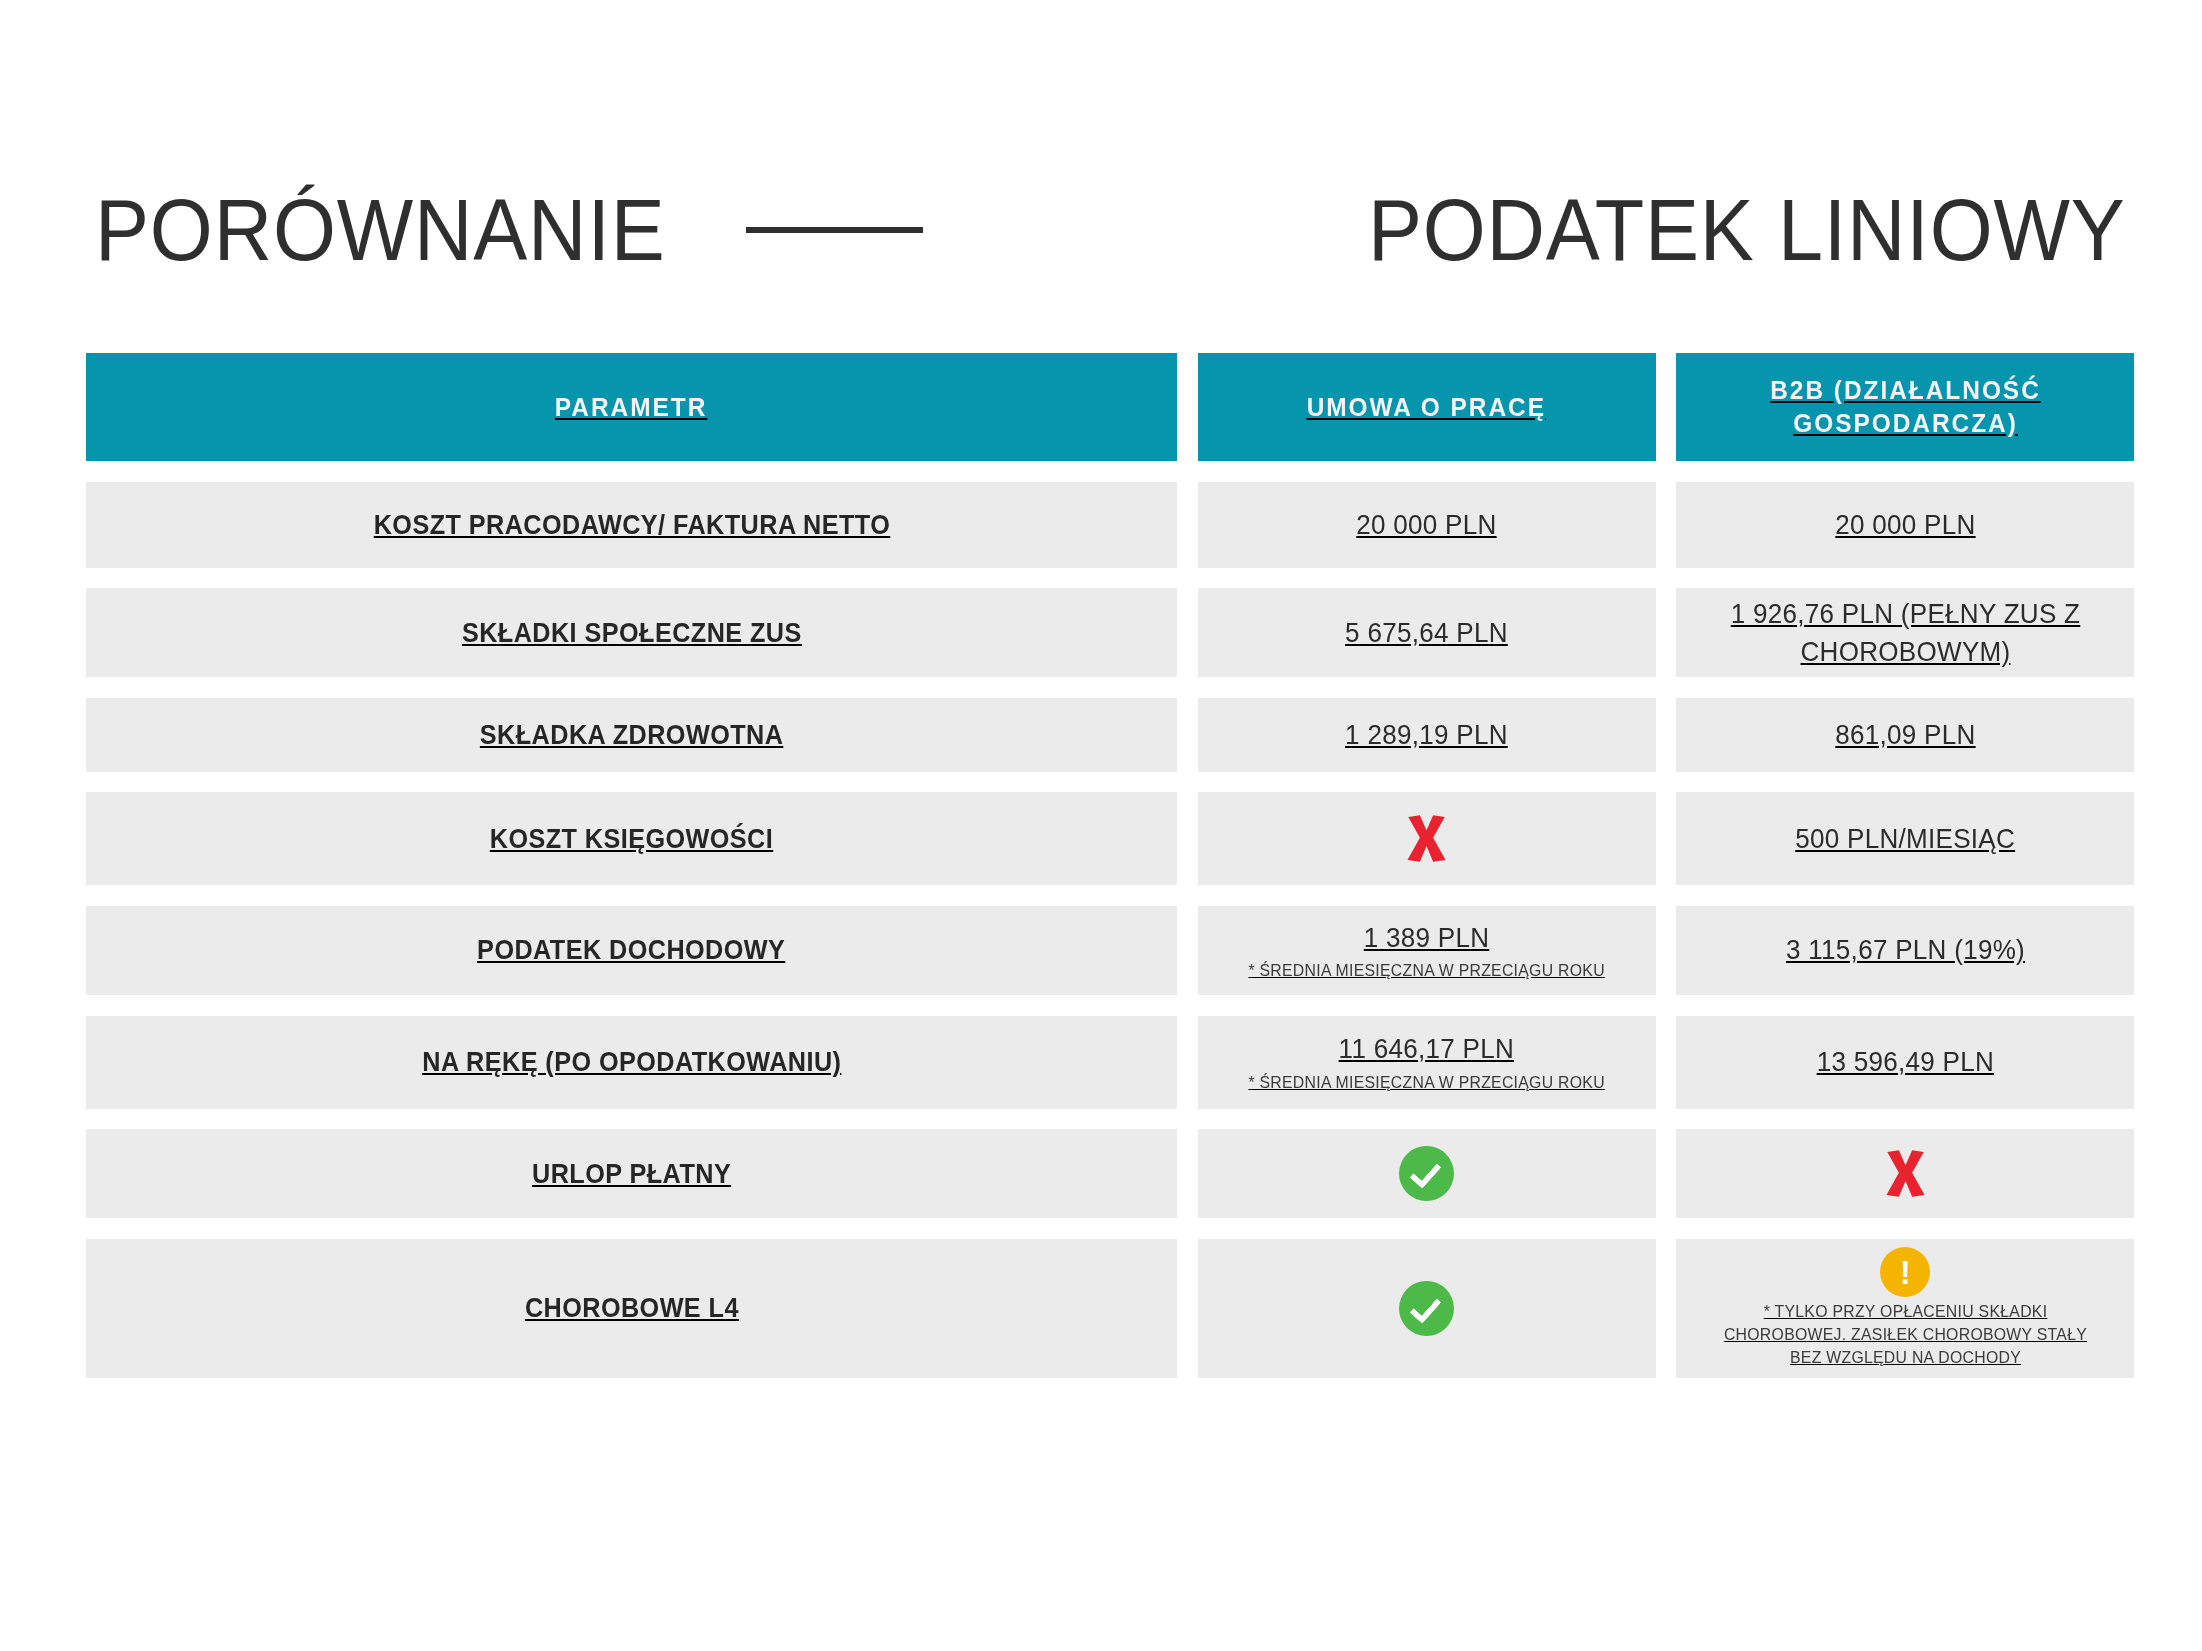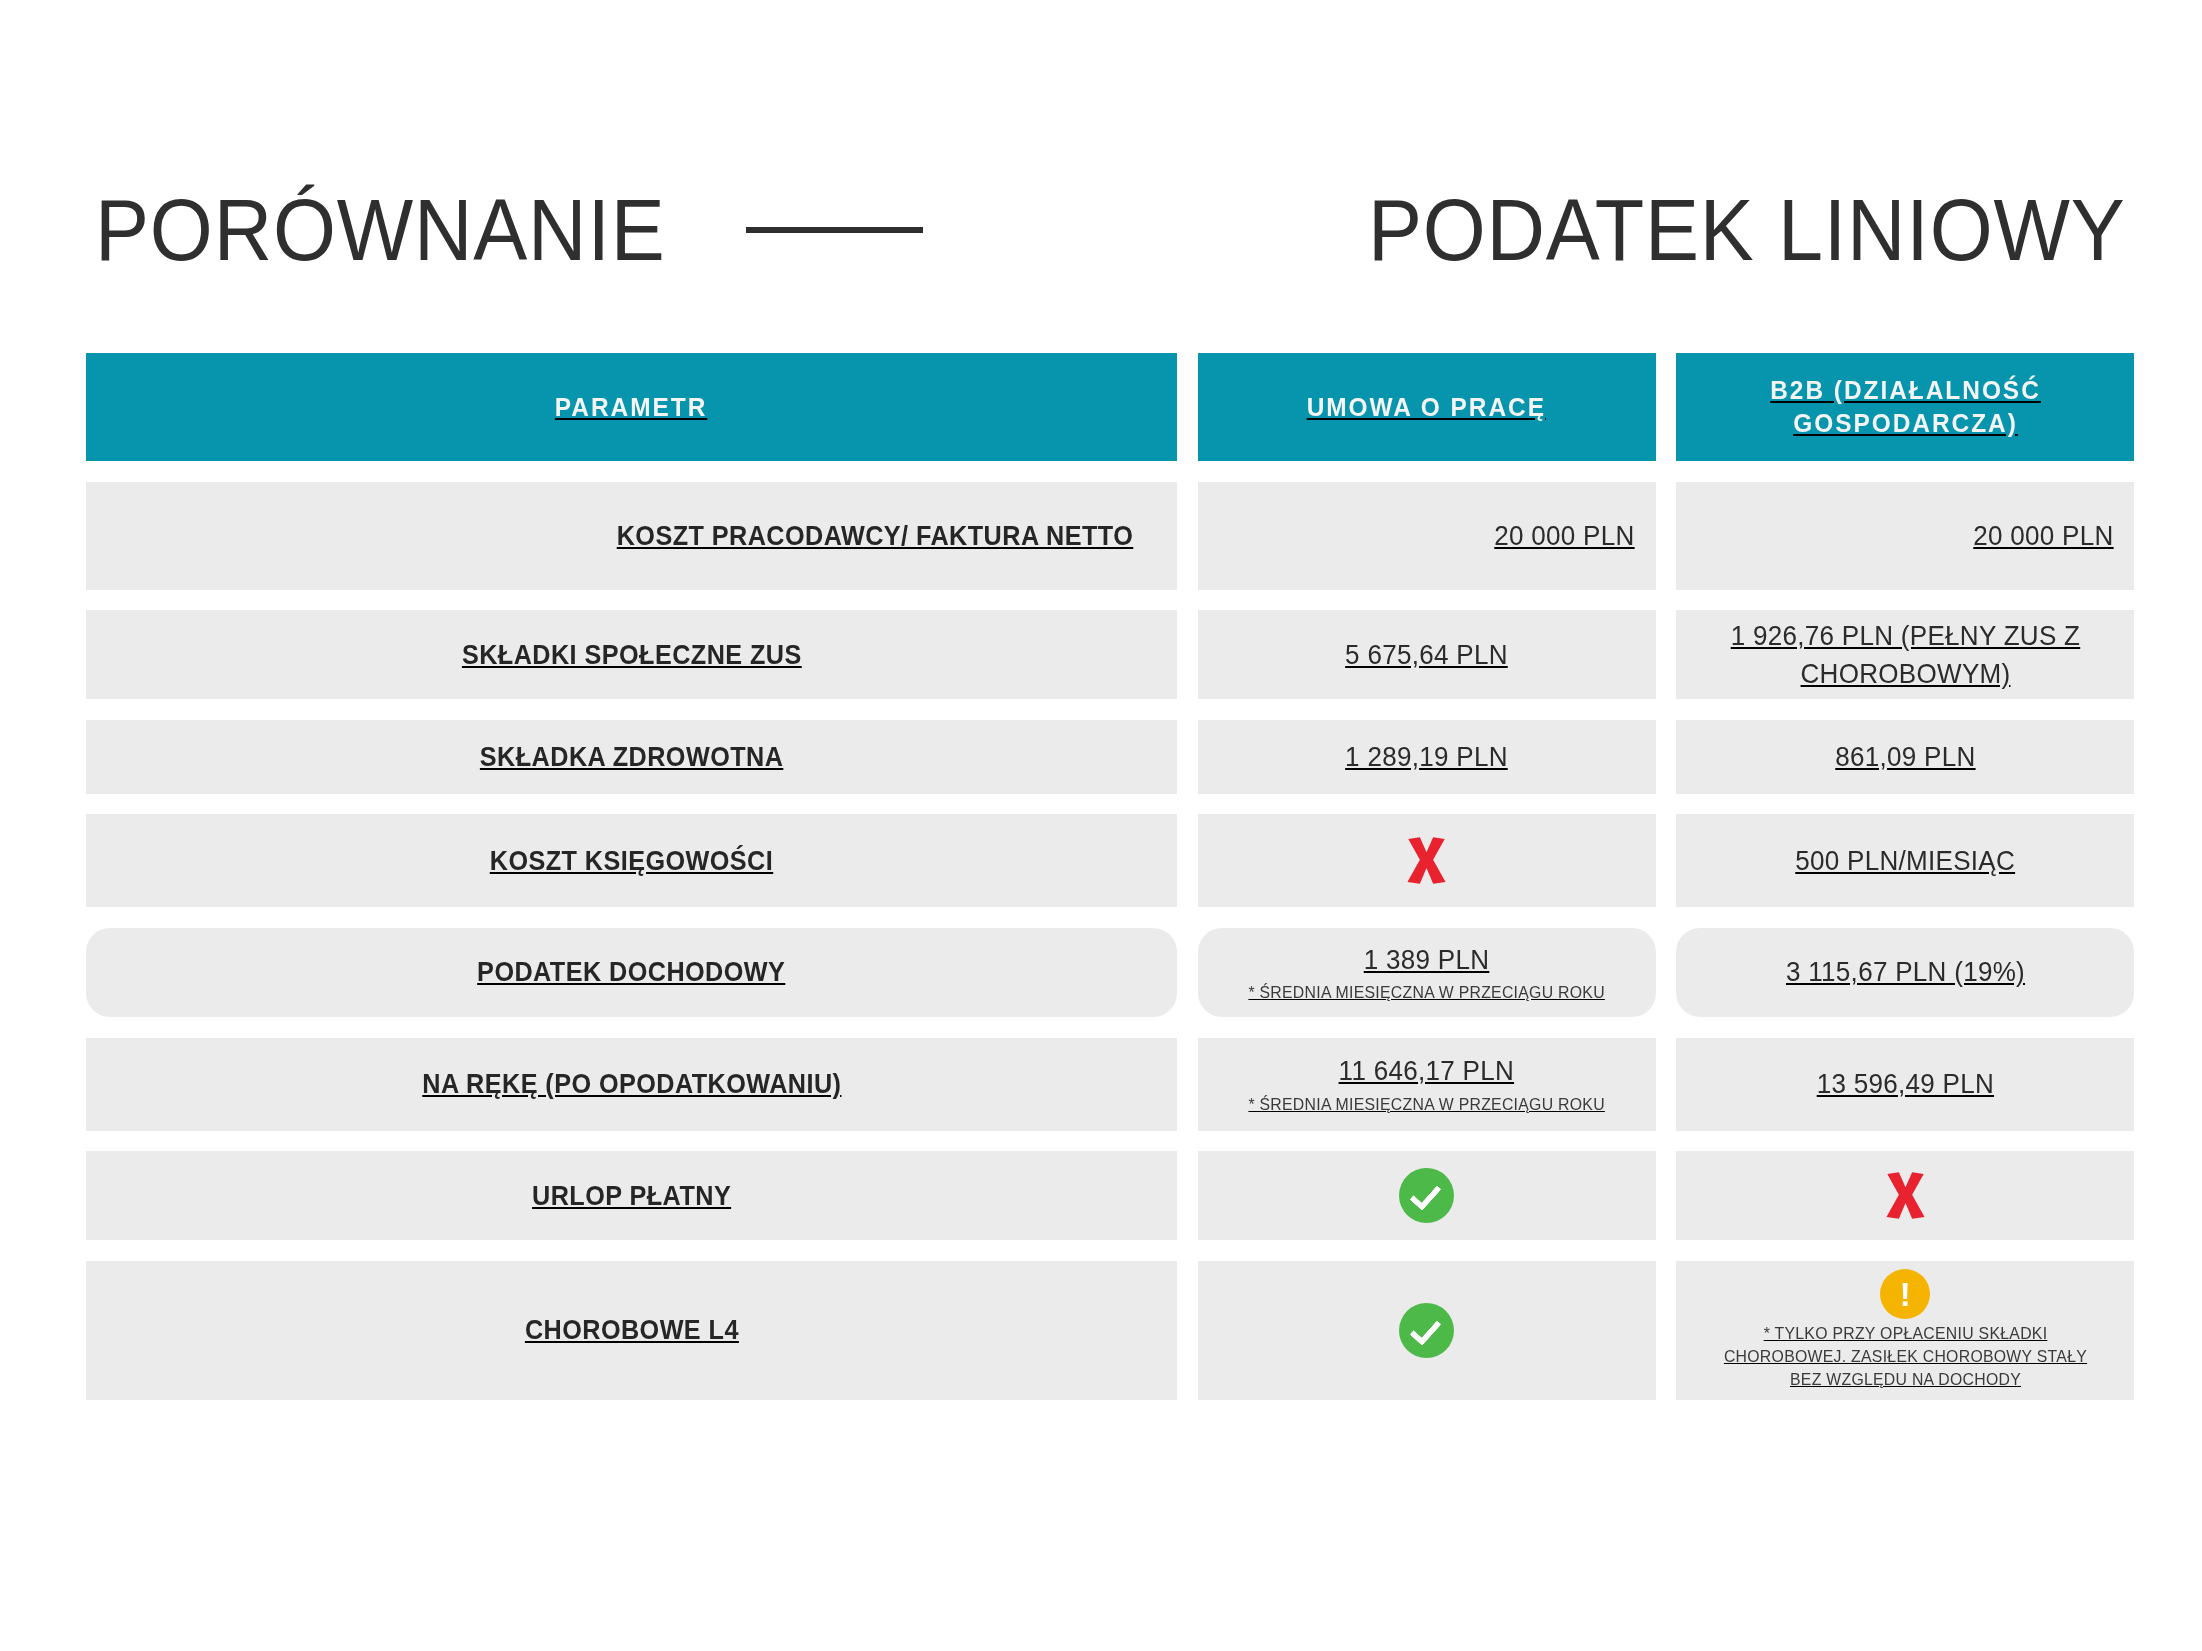--- a/index.html
+++ b/index.html
@@ -120,25 +120,25 @@
     line-height: 23px;
     letter-spacing: 0.3px;
     color: #3a3a3a;
     transform: scaleX(0.93);
     margin-top: 2.6px;
   }
   .val-note.wide { max-width: 447px; }
 
   
   .r-h   .cell { height: 108px; }
-  .r-1   .cell { height: 108px; align-items: flex-end; }
+  .r-1   .cell { height: 86px; }
   .r-2   .cell { height: 89px; }
   .r-3   .cell { height: 74px; }
   .r-4   .cell { height: 93px; }
-  .r-5   .cell { height: 89px; border-radius: 24px; }
+  .r-5   .cell { height: 89px; }
   .r-6   .cell { height: 93px; }
   .r-7   .cell { height: 89px; }
   .r-8   .cell { height: 139px; }
 
   
   .icon-x {
     display: inline-block;
     width: 53px;
     height: 53px;
   }

